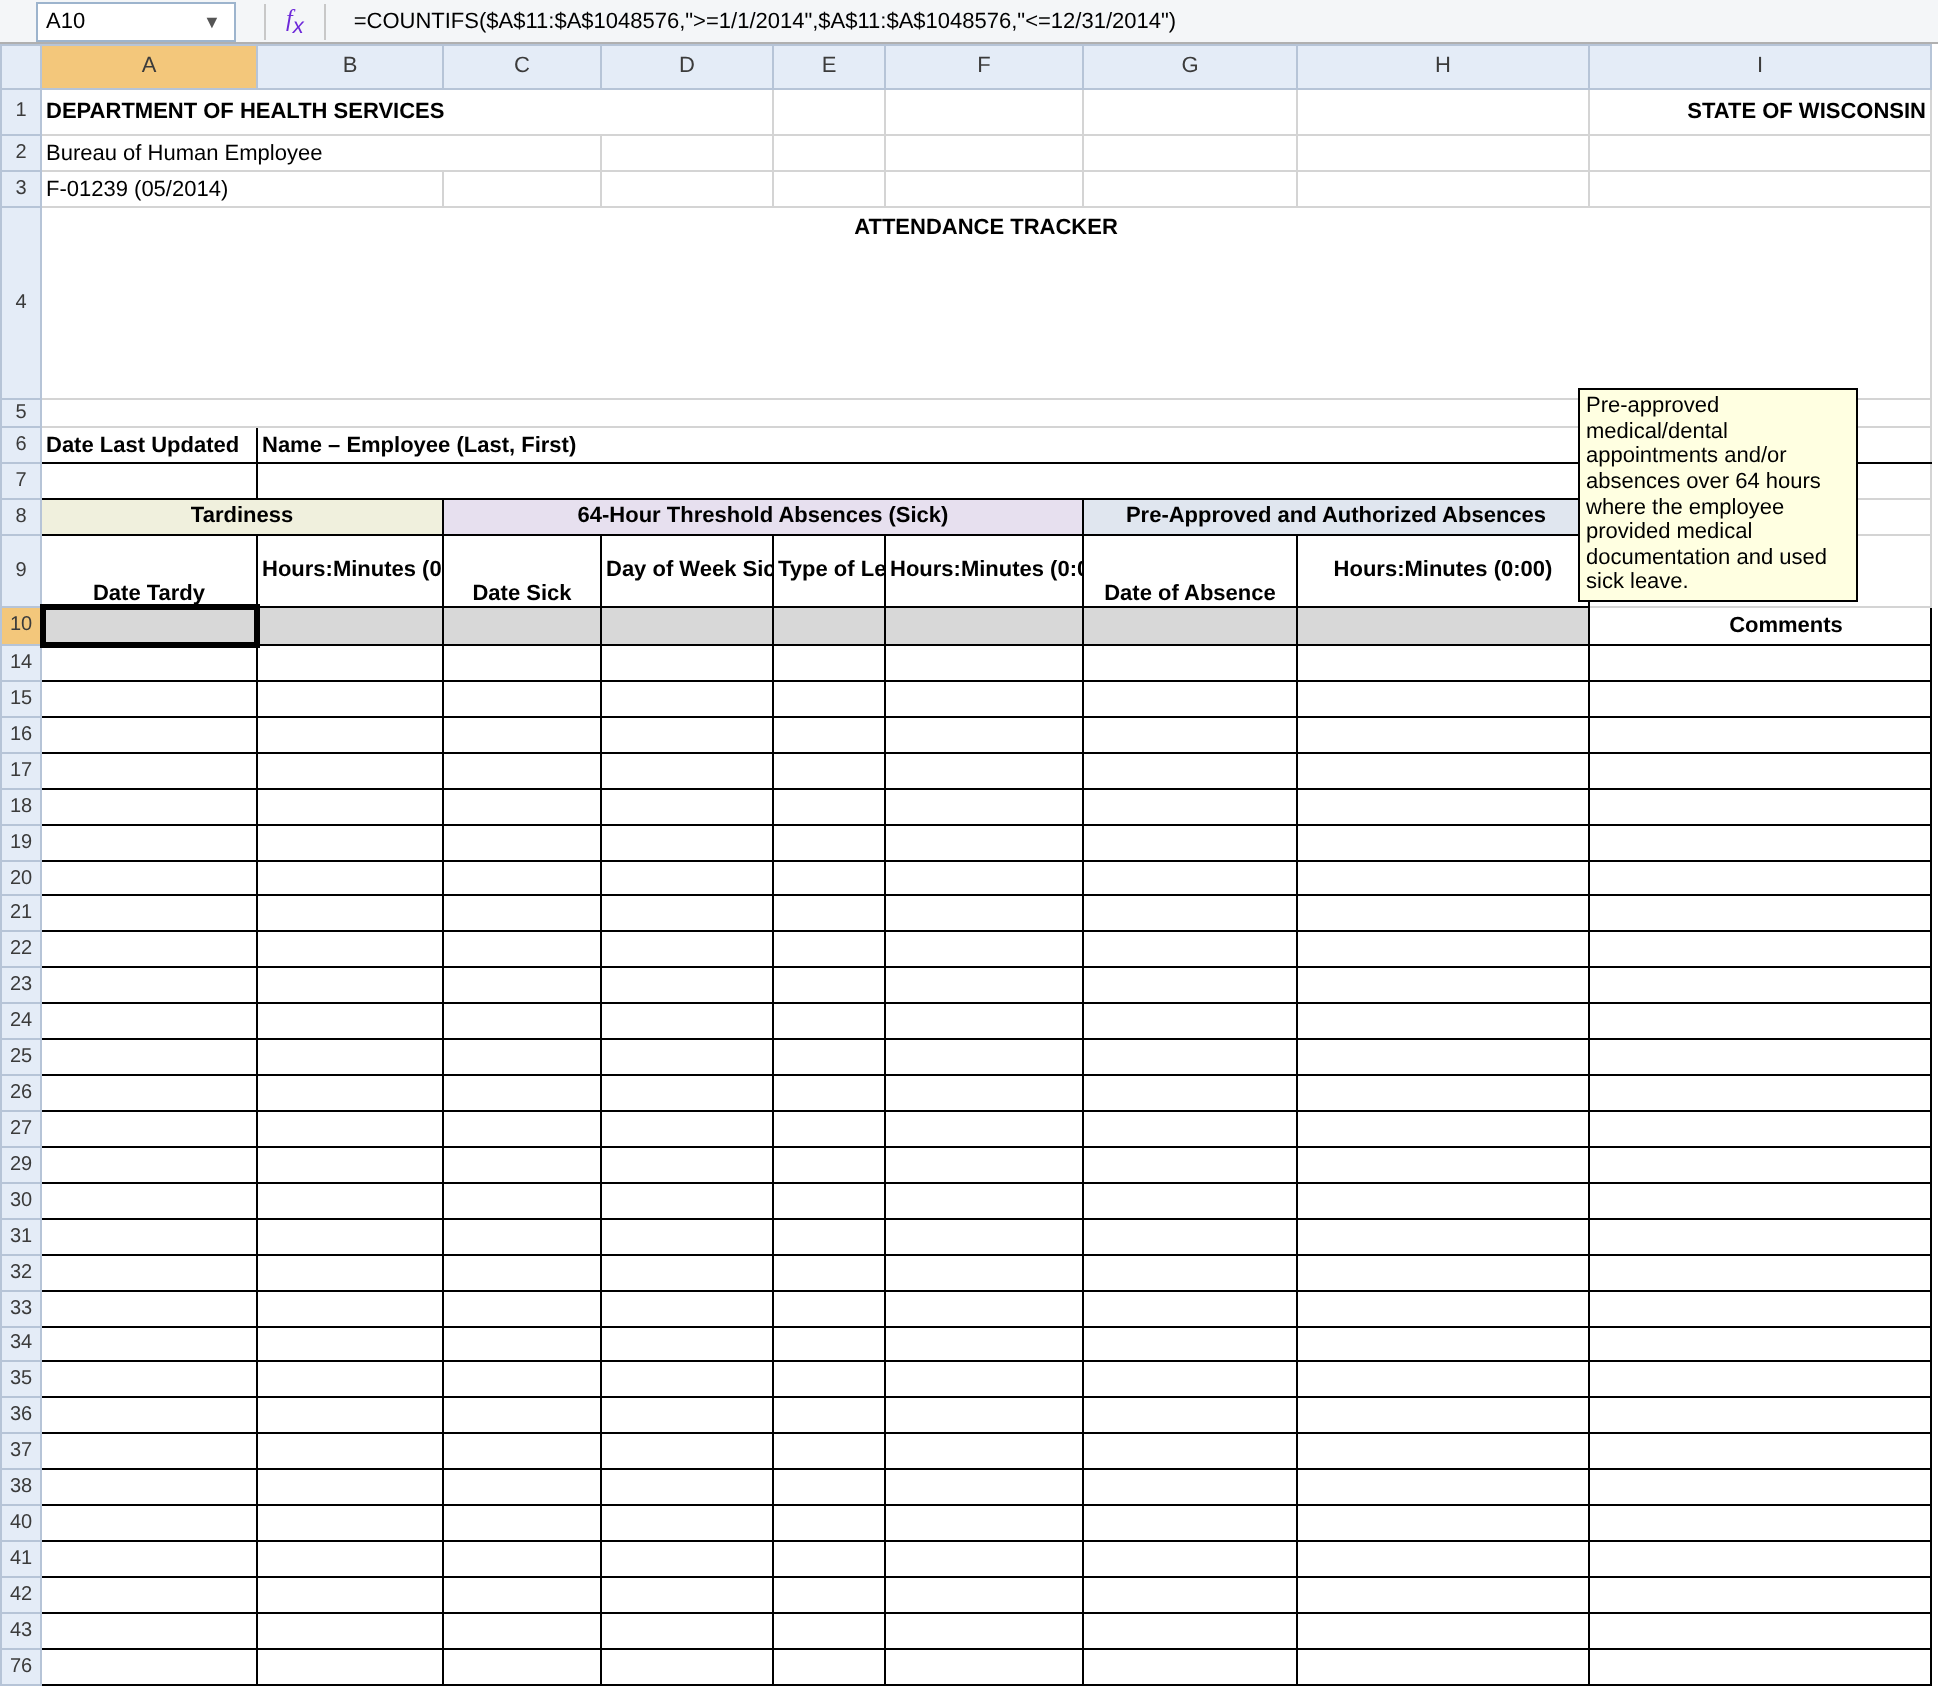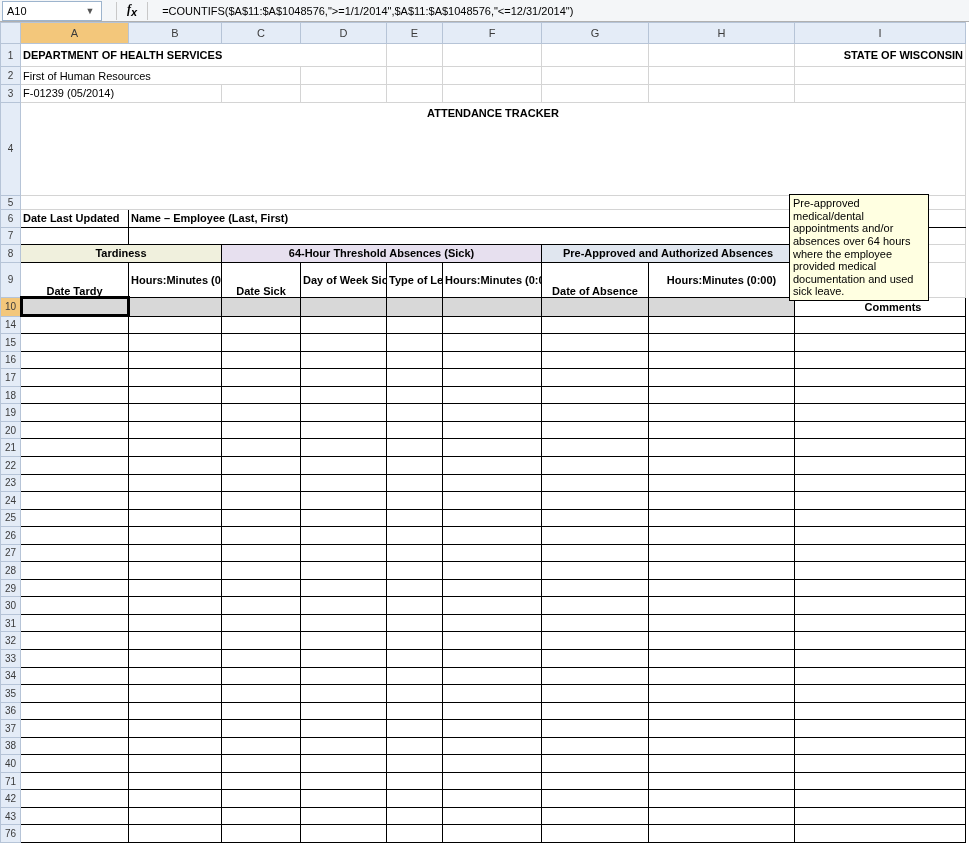--- a/index.html
+++ b/index.html
@@ -19,21 +19,21 @@
   .namebox {
     width: 100px;
     height: 20px;
     border: 1px solid #9db4cd;
     background: #fff;
     font-size: 11px;
     padding: 0 4px;
     display: flex;
     align-items: center;
     justify-content: space-between;
-    margin-left: 2px;
+    margin-left: 18px;
   }
   .namebox .dd {
     width: 14px;
     height: 14px;
     display: flex;
     align-items: center;
     justify-content: center;
     color: #555;
     font-size: 9px;
   }
@@ -41,22 +41,21 @@
     display: flex;
     align-items: center;
     flex: 1;
     padding-left: 10px;
     gap: 6px;
   }
   .fx-label {
     font-style: italic;
     font-family: "Times New Roman", serif;
     font-size: 12px;
-    color: #000000;
-    font-weight: bold;
+    color: #6d28d9;
   }
   .fx-paren {
     font-size: 11px;
     font-family: Arial;
   }
   .formula-input {
     flex: 1;
     height: 18px;
     border: none;
     background: transparent;
@@ -261,21 +260,21 @@
       <td class="cell bold" colspan="4">DEPARTMENT OF HEALTH SERVICES</td>
       <td class="cell"></td>
       <td class="cell"></td>
       <td class="cell"></td>
       <td class="cell"></td>
       <td class="cell bold right-align">STATE OF WISCONSIN</td>
     </tr>
 
     <tr>
       <th class="rowhdr">2</th>
-      <td class="cell" colspan="3">First of Human Resources</td>
+      <td class="cell" colspan="3">Bureau of Human Employee</td>
       <td class="cell"></td>
       <td class="cell"></td>
       <td class="cell"></td>
       <td class="cell"></td>
       <td class="cell"></td>
       <td class="cell"></td>
     </tr>
 
     <tr>
       <th class="rowhdr">3</th>
@@ -514,32 +513,20 @@
           <td class="cell"></td>
           <td class="cell"></td>
           <td class="cell"></td>
           <td class="cell"></td>
           <td class="cell"></td>
           <td class="cell"></td>
           <td class="cell"></td>
           <td class="cell"></td>
         </tr>
         <tr class="data-row">
-          <th class="rowhdr">28</th>
-          <td class="cell firstcol"></td>
-          <td class="cell"></td>
-          <td class="cell"></td>
-          <td class="cell"></td>
-          <td class="cell"></td>
-          <td class="cell"></td>
-          <td class="cell"></td>
-          <td class="cell"></td>
-          <td class="cell"></td>
-        </tr>
-        <tr class="data-row">
           <th class="rowhdr">29</th>
           <td class="cell firstcol"></td>
           <td class="cell"></td>
           <td class="cell"></td>
           <td class="cell"></td>
           <td class="cell"></td>
           <td class="cell"></td>
           <td class="cell"></td>
           <td class="cell"></td>
           <td class="cell"></td>
@@ -658,21 +645,21 @@
           <td class="cell"></td>
           <td class="cell"></td>
           <td class="cell"></td>
           <td class="cell"></td>
           <td class="cell"></td>
           <td class="cell"></td>
           <td class="cell"></td>
           <td class="cell"></td>
         </tr>
         <tr class="data-row">
-          <th class="rowhdr">71</th>
+          <th class="rowhdr">41</th>
           <td class="cell firstcol"></td>
           <td class="cell"></td>
           <td class="cell"></td>
           <td class="cell"></td>
           <td class="cell"></td>
           <td class="cell"></td>
           <td class="cell"></td>
           <td class="cell"></td>
           <td class="cell"></td>
         </tr>

